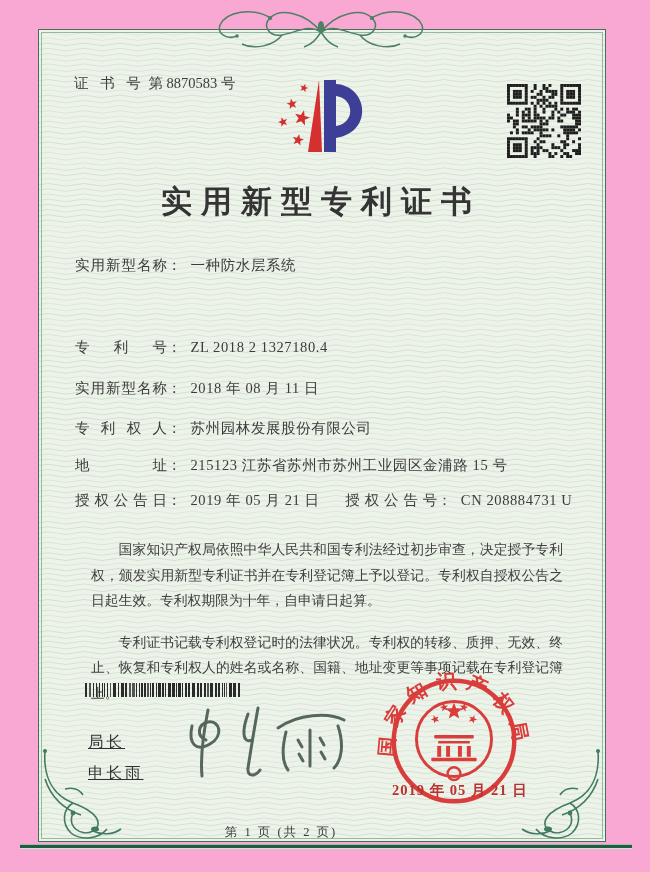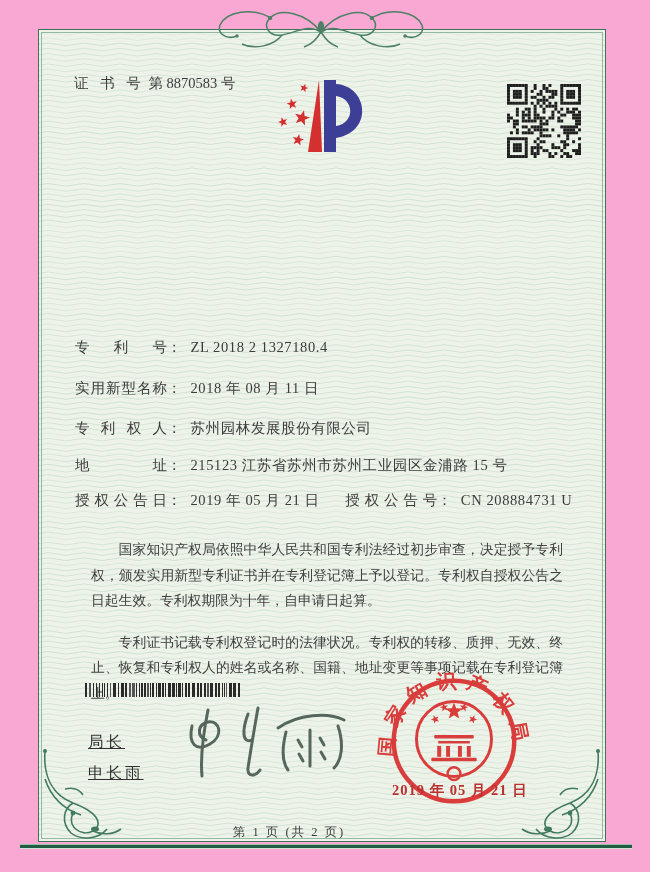--- a/index.html
+++ b/index.html
@@ -58,21 +58,21 @@
   .barcode{position:absolute;left:85px;top:683px;width:158px;height:14px;z-index:4;}
   .officer{position:absolute;left:88px;top:726px;font-size:15.5px;letter-spacing:3px;color:#303030;z-index:4;line-height:31px;text-decoration:underline;}
   .signature{position:absolute;left:170px;top:700px;width:190px;height:95px;z-index:5;}
   .seal{position:absolute;left:375px;top:662px;width:158px;height:158px;z-index:4;opacity:.93;}
   .seal-date{
     position:absolute;left:392px;top:781px;z-index:6;color:#bb3030;
     font-size:14.5px;font-weight:700;letter-spacing:1px;
   }
   .footer{
     position:absolute;left:38px;top:824px;width:486px;text-align:center;
-    font-size:12.5px;letter-spacing:2px;color:#3b3b3b;z-index:4;padding-left:8px;
+    font-size:12.5px;letter-spacing:2px;color:#3b3b3b;z-index:4;
   }
 </style>
 </head>
 <body>
 
 <div class="page">
 
   <div class="frame">
     <svg class="waves" id="wavesSvg" viewBox="0 0 566 811">
         <path d="M0,4.0 q 9,-2.6 18,0 t 18,0 q 9,-2.6 18,0 t 18,0 q 9,-2.6 18,0 t 18,0 q 9,-2.6 18,0 t 18,0 q 9,-2.6 18,0 t 18,0 q 9,-2.6 18,0 t 18,0 q 9,-2.6 18,0 t 18,0 q 9,-2.6 18,0 t 18,0 q 9,-2.6 18,0 t 18,0 q 9,-2.6 18,0 t 18,0 q 9,-2.6 18,0 t 18,0 q 9,-2.6 18,0 t 18,0 q 9,-2.6 18,0 t 18,0 q 9,-2.6 18,0 t 18,0 q 9,-2.6 18,0 t 18,0 q 9,-2.6 18,0 t 18,0" stroke="#7fae8c" stroke-width="1" fill="none" opacity="0.14"></path>
@@ -595,21 +595,25 @@
       <rect x="23" y="23" width="1" height="1" fill="#1d1d1d"></rect>
       <rect x="24" y="23" width="1" height="1" fill="#1d1d1d"></rect>
       <rect x="9" y="24" width="1" height="1" fill="#1d1d1d"></rect>
       <rect x="14" y="24" width="1" height="1" fill="#1d1d1d"></rect>
       <rect x="15" y="24" width="1" height="1" fill="#1d1d1d"></rect>
       <rect x="18" y="24" width="1" height="1" fill="#1d1d1d"></rect>
       <rect x="20" y="24" width="1" height="1" fill="#1d1d1d"></rect>
       <rect x="21" y="24" width="1" height="1" fill="#1d1d1d"></rect>
     </svg>
 
-
+  <div class="title">实用新型专利证书</div>
+
+  <div class="row r0">
+    <span class="lab">实用新型名称</span><span class="colon">：</span><span class="val">一种防水层系统</span>
+  </div>
   <div class="row r2">
     <span class="lab">专利号</span><span class="colon">：</span><span class="val">ZL 2018 2 1327180.4</span>
   </div>
   <div class="row r3">
     <span class="lab">实用新型名称</span><span class="colon">：</span><span class="val">2018 年 08 月 11 日</span>
   </div>
   <div class="row r4">
     <span class="lab">专利权人</span><span class="colon">：</span><span class="val">苏州园林发展股份有限公司</span>
   </div>
   <div class="row r5">

